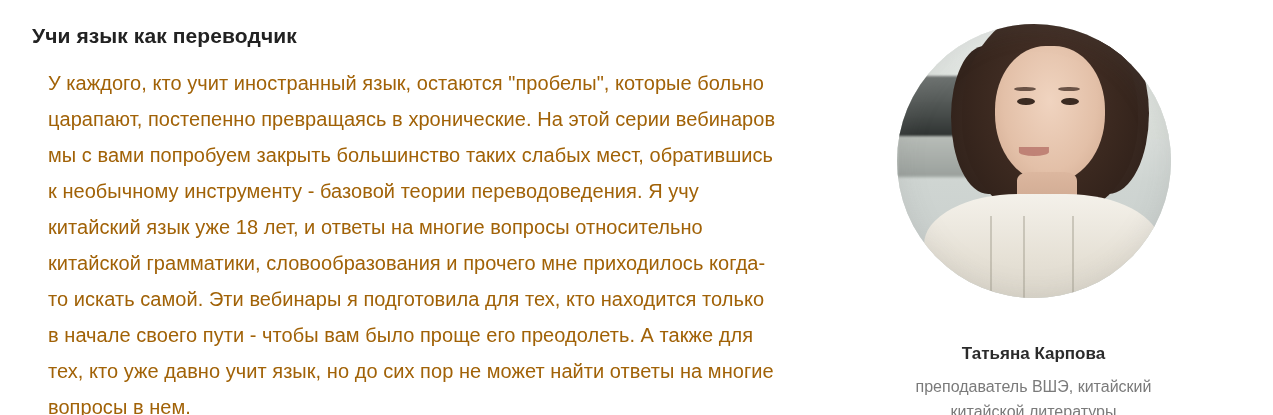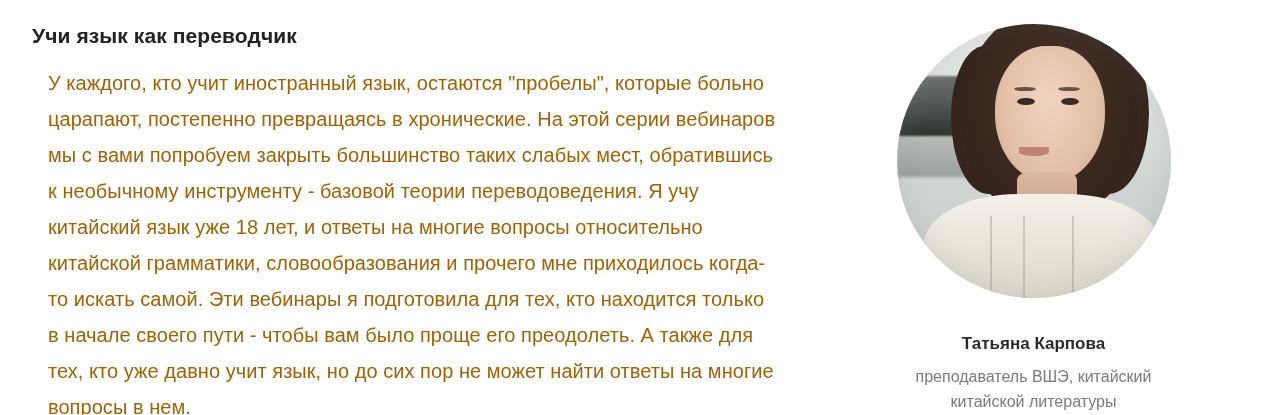--- a/index.html
+++ b/index.html
@@ -193,21 +193,21 @@
   .avatar .shirt-fold1 { left: 34%; }
   .avatar .shirt-fold2 { left: 46%; }
   .avatar .shirt-fold3 { left: 64%; }
   .avatar .vignette {
     position: absolute;
     inset: 0;
     border-radius: 50%;
     box-shadow: inset 0 0 28px rgba(120,120,120,0.18);
   }
   .author-name {
-    margin-top: 34px;
+    margin-top: 44px;
     font-size: 17px;
     font-weight: bold;
     color: #2b2b2b;
     text-align: center;
     line-height: 1.4;
   }
   .author-role {
     margin-top: 8px;
     font-size: 16px;
     color: #7a7a7a;

